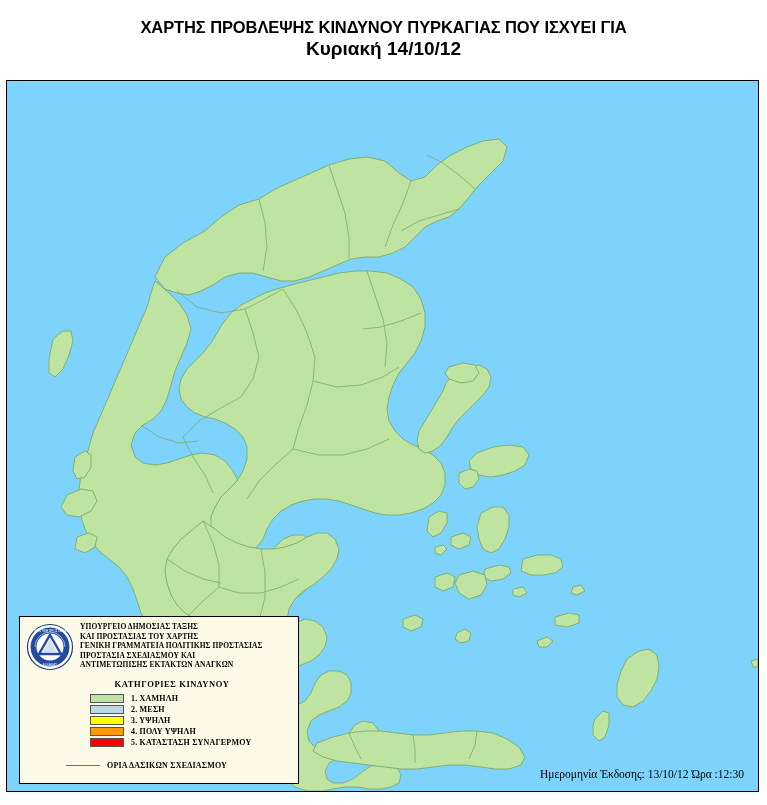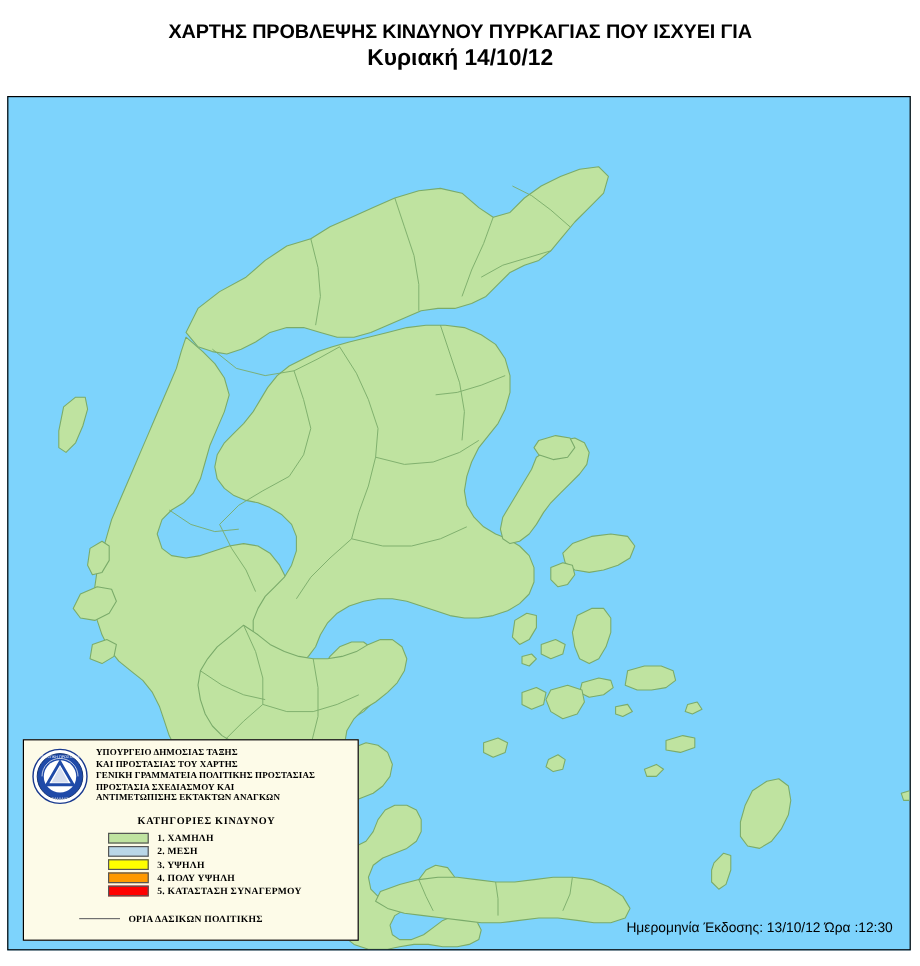--- a/index.html
+++ b/index.html
@@ -133,21 +133,21 @@
     width: 34px;
     height: 0;
     border-top: 1.5px solid #707070;
     margin-right: 7px;
   }
   .footer {
     position: absolute;
     right: 14px;
     bottom: 8px;
     text-align: right;
-    font-family: Liberation Sans, sans-serif;
+    font-family: Liberation Serif, serif;
     font-size: 11.5px;
     line-height: 17px;
   }
   .footer-line { white-space: nowrap; }
 </style>
 </head>
 <body>
 
 <div id="page">
 
@@ -290,21 +290,21 @@
           <span class="cat-label">4. ΠΟΛΥ ΥΨΗΛΗ</span>
         </div>
         <div class="cat-row">
           <span class="swatch" style="background:#ff0000"></span>
           <span class="cat-label">5. ΚΑΤΑΣΤΑΣΗ ΣΥΝΑΓΕΡΜΟΥ</span>
         </div>
       </div>
 
       <div class="forest-row">
         <span class="forest-line"></span>
-        <span class="cat-label">ΟΡΙΑ ΔΑΣΙΚΩΝ ΠΟΛΙΤΙΚΗΣ</span>
+        <span class="cat-label">ΟΡΙΑ ΔΑΣΙΚΩΝ ΣΧΕΔΙΑΣΜΟΥ</span>
       </div>
     </div>
 
     <div class="footer">
       <div class="footer-line">Ημερομηνία Έκδοσης: 13/10/12  Ώρα :12:30</div>
     </div>
 
   </div>
 </div>
 

